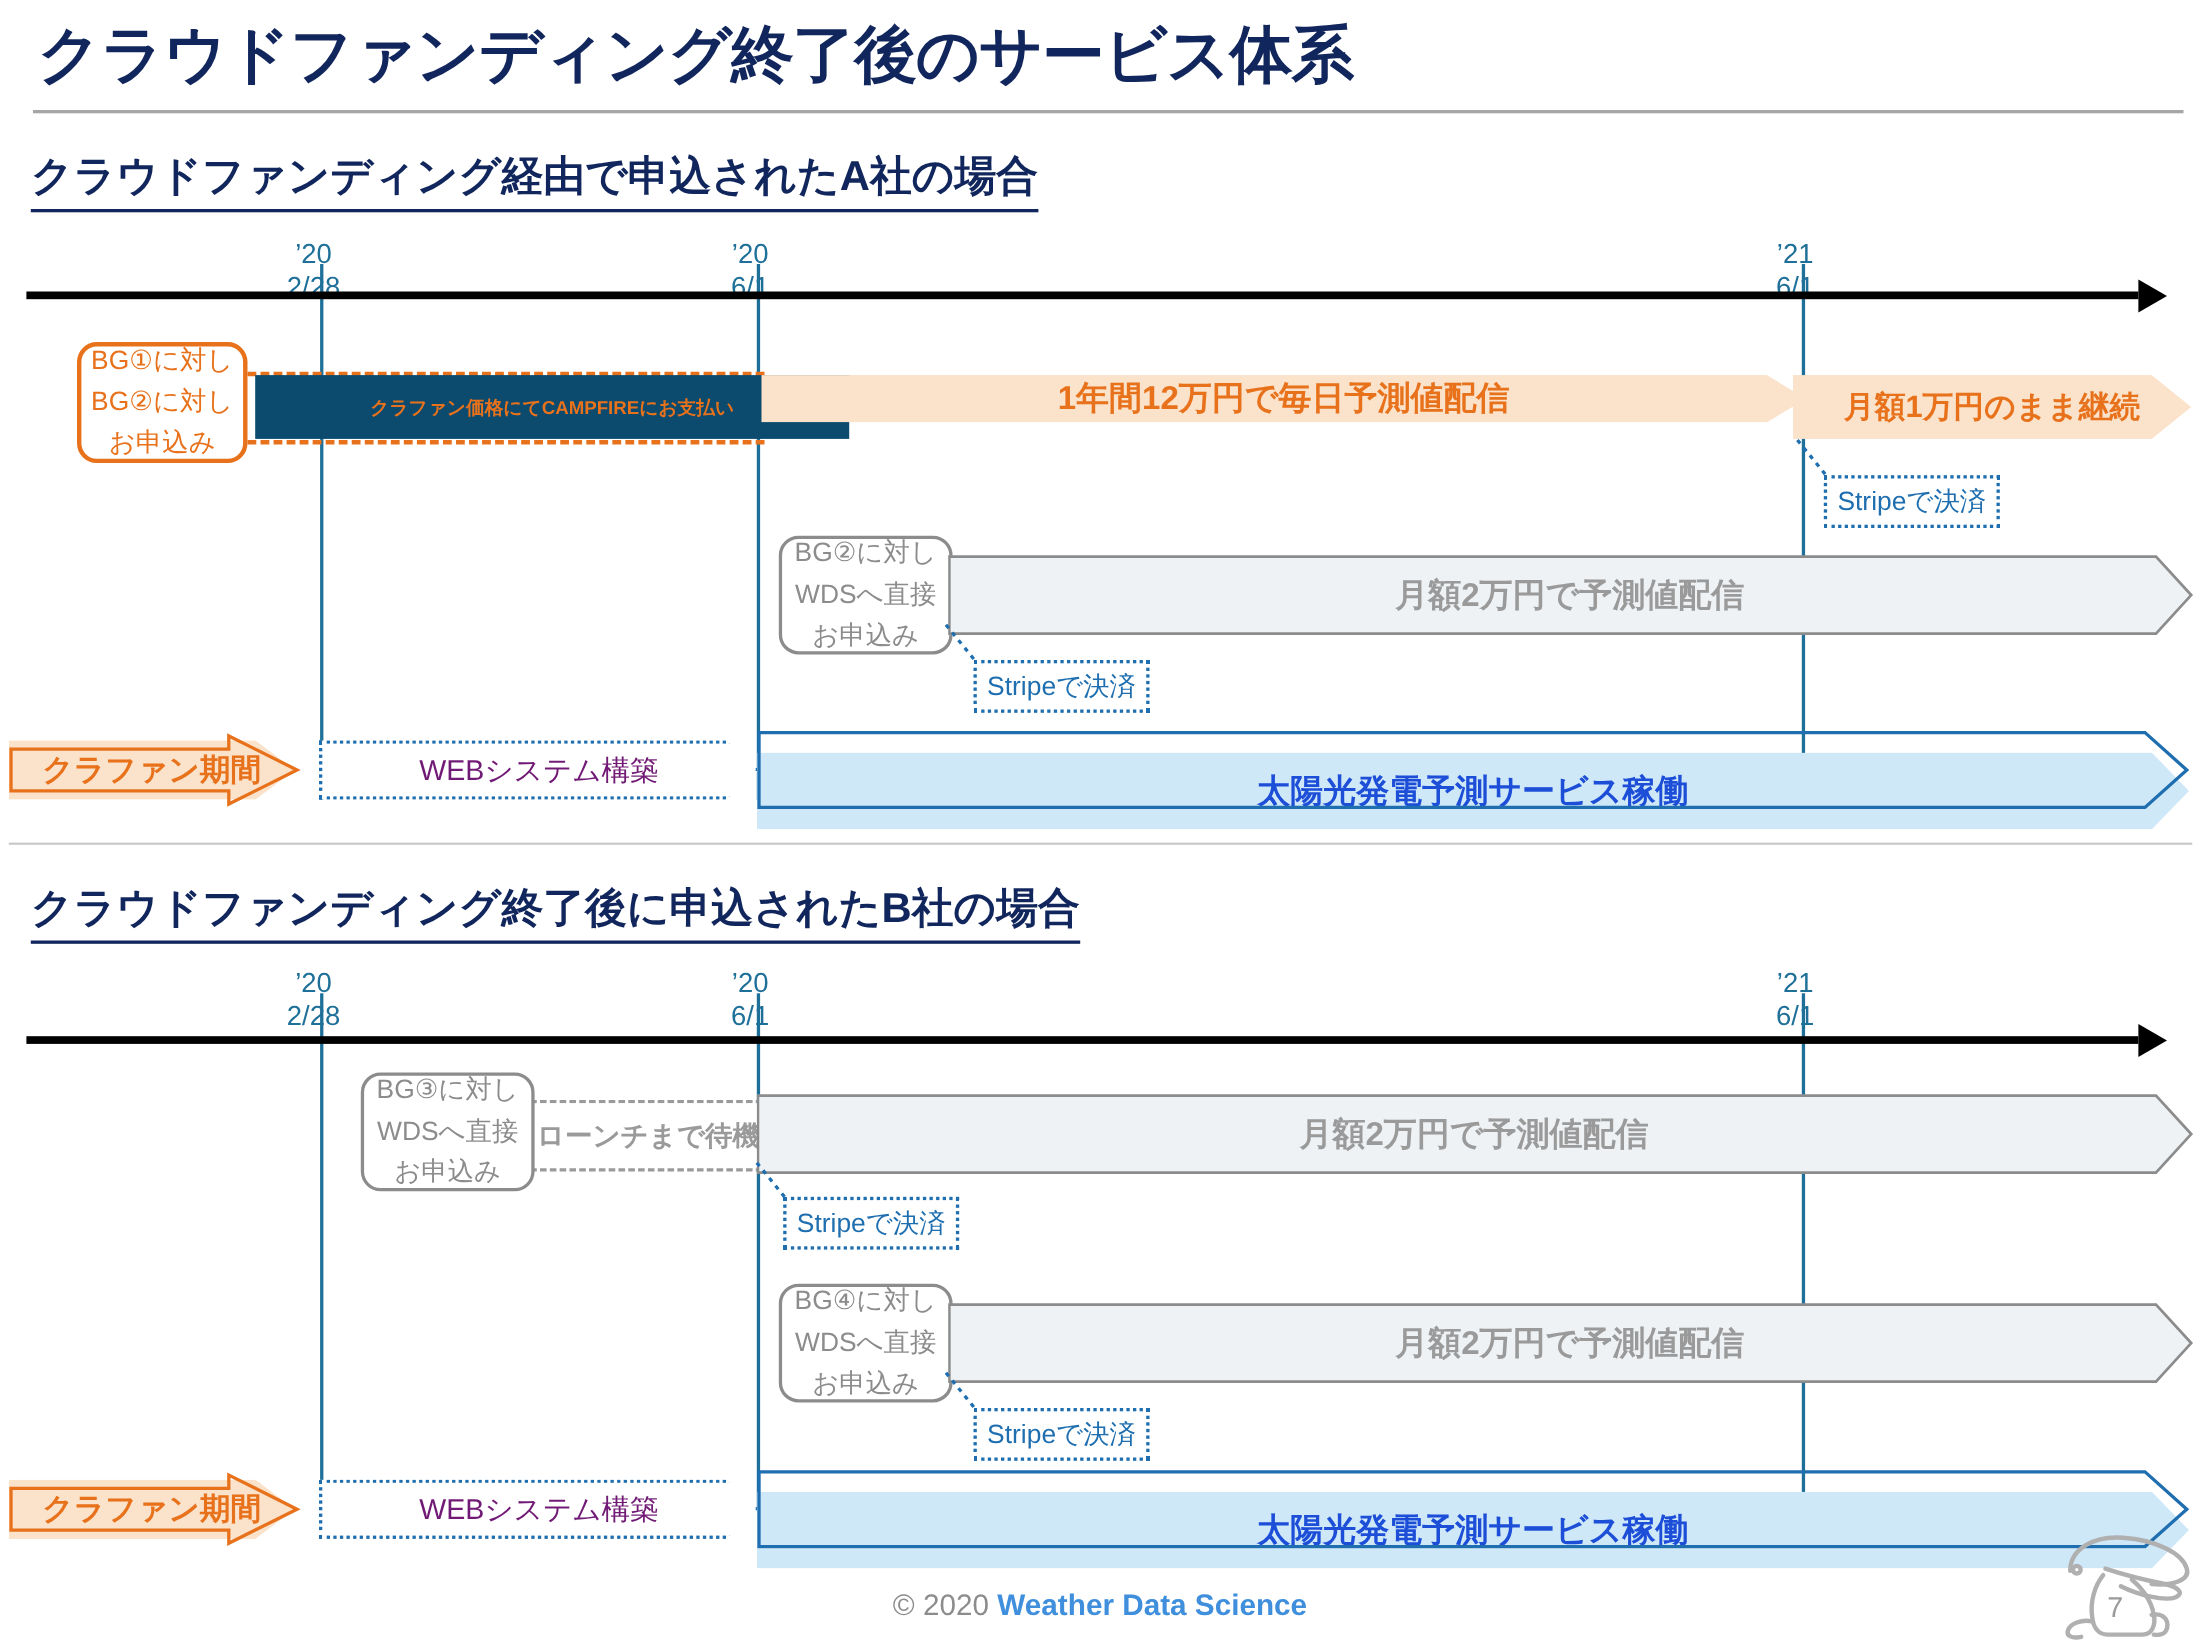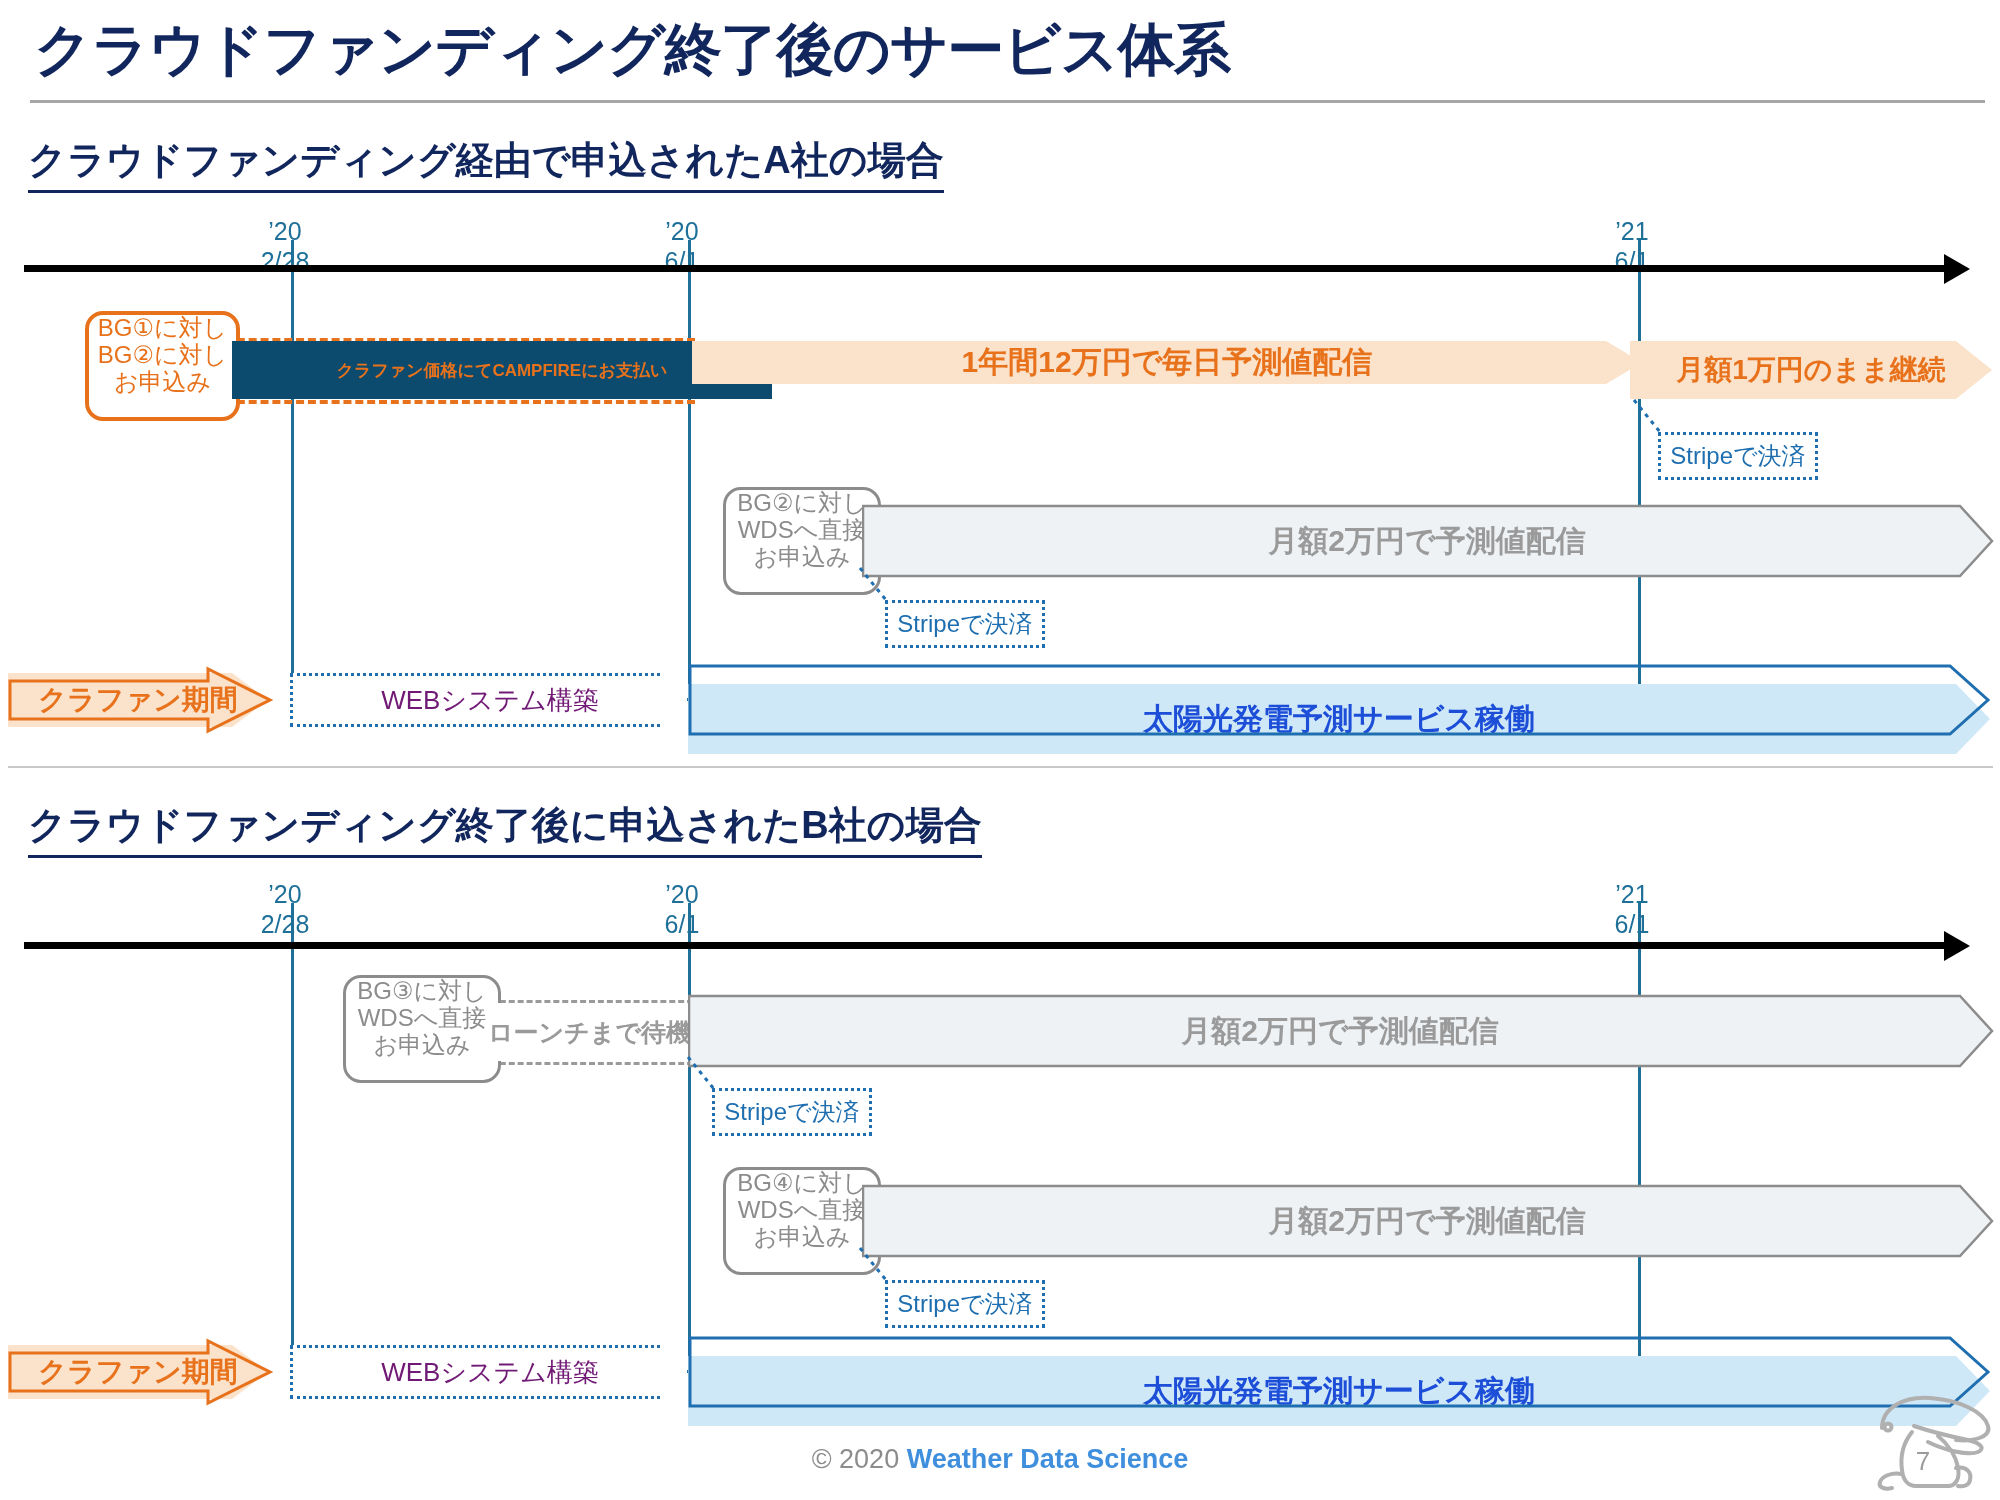--- a/index.html
+++ b/index.html
@@ -70,23 +70,23 @@
   }
   .bar-blue-chev {
     background: #cfe8f8; color: #1d4ed8;
     clip-path: polygon(0 0, calc(100% - 34px) 0, 100% 50%, calc(100% - 34px) 100%, 0 100%);
     margin-top: 19px;
   }
 
   
   .callout {
     position: absolute; display: flex; flex-direction: column;
-    align-items: center; justify-content: flex-start;
+    align-items: center; justify-content: space-between;
     border-radius: 18px; background: #fff; text-align: center;
-    line-height: 1.12; white-space: nowrap; margin-left: 15px;
+    line-height: 1.12; white-space: nowrap;
   }
   .callout.orange { border: 4px solid #e8721c; color: #e8721c; }
   .callout.gray   { border: 3px solid #8c8c8c; color: #8c8c8c; }
 
   
   .stripe-box {
     position: absolute; display: flex; align-items: center; justify-content: center;
     border: 3px dotted #1f6fb0; color: #1f6fb0; background: #fff;
     white-space: nowrap;
   }

